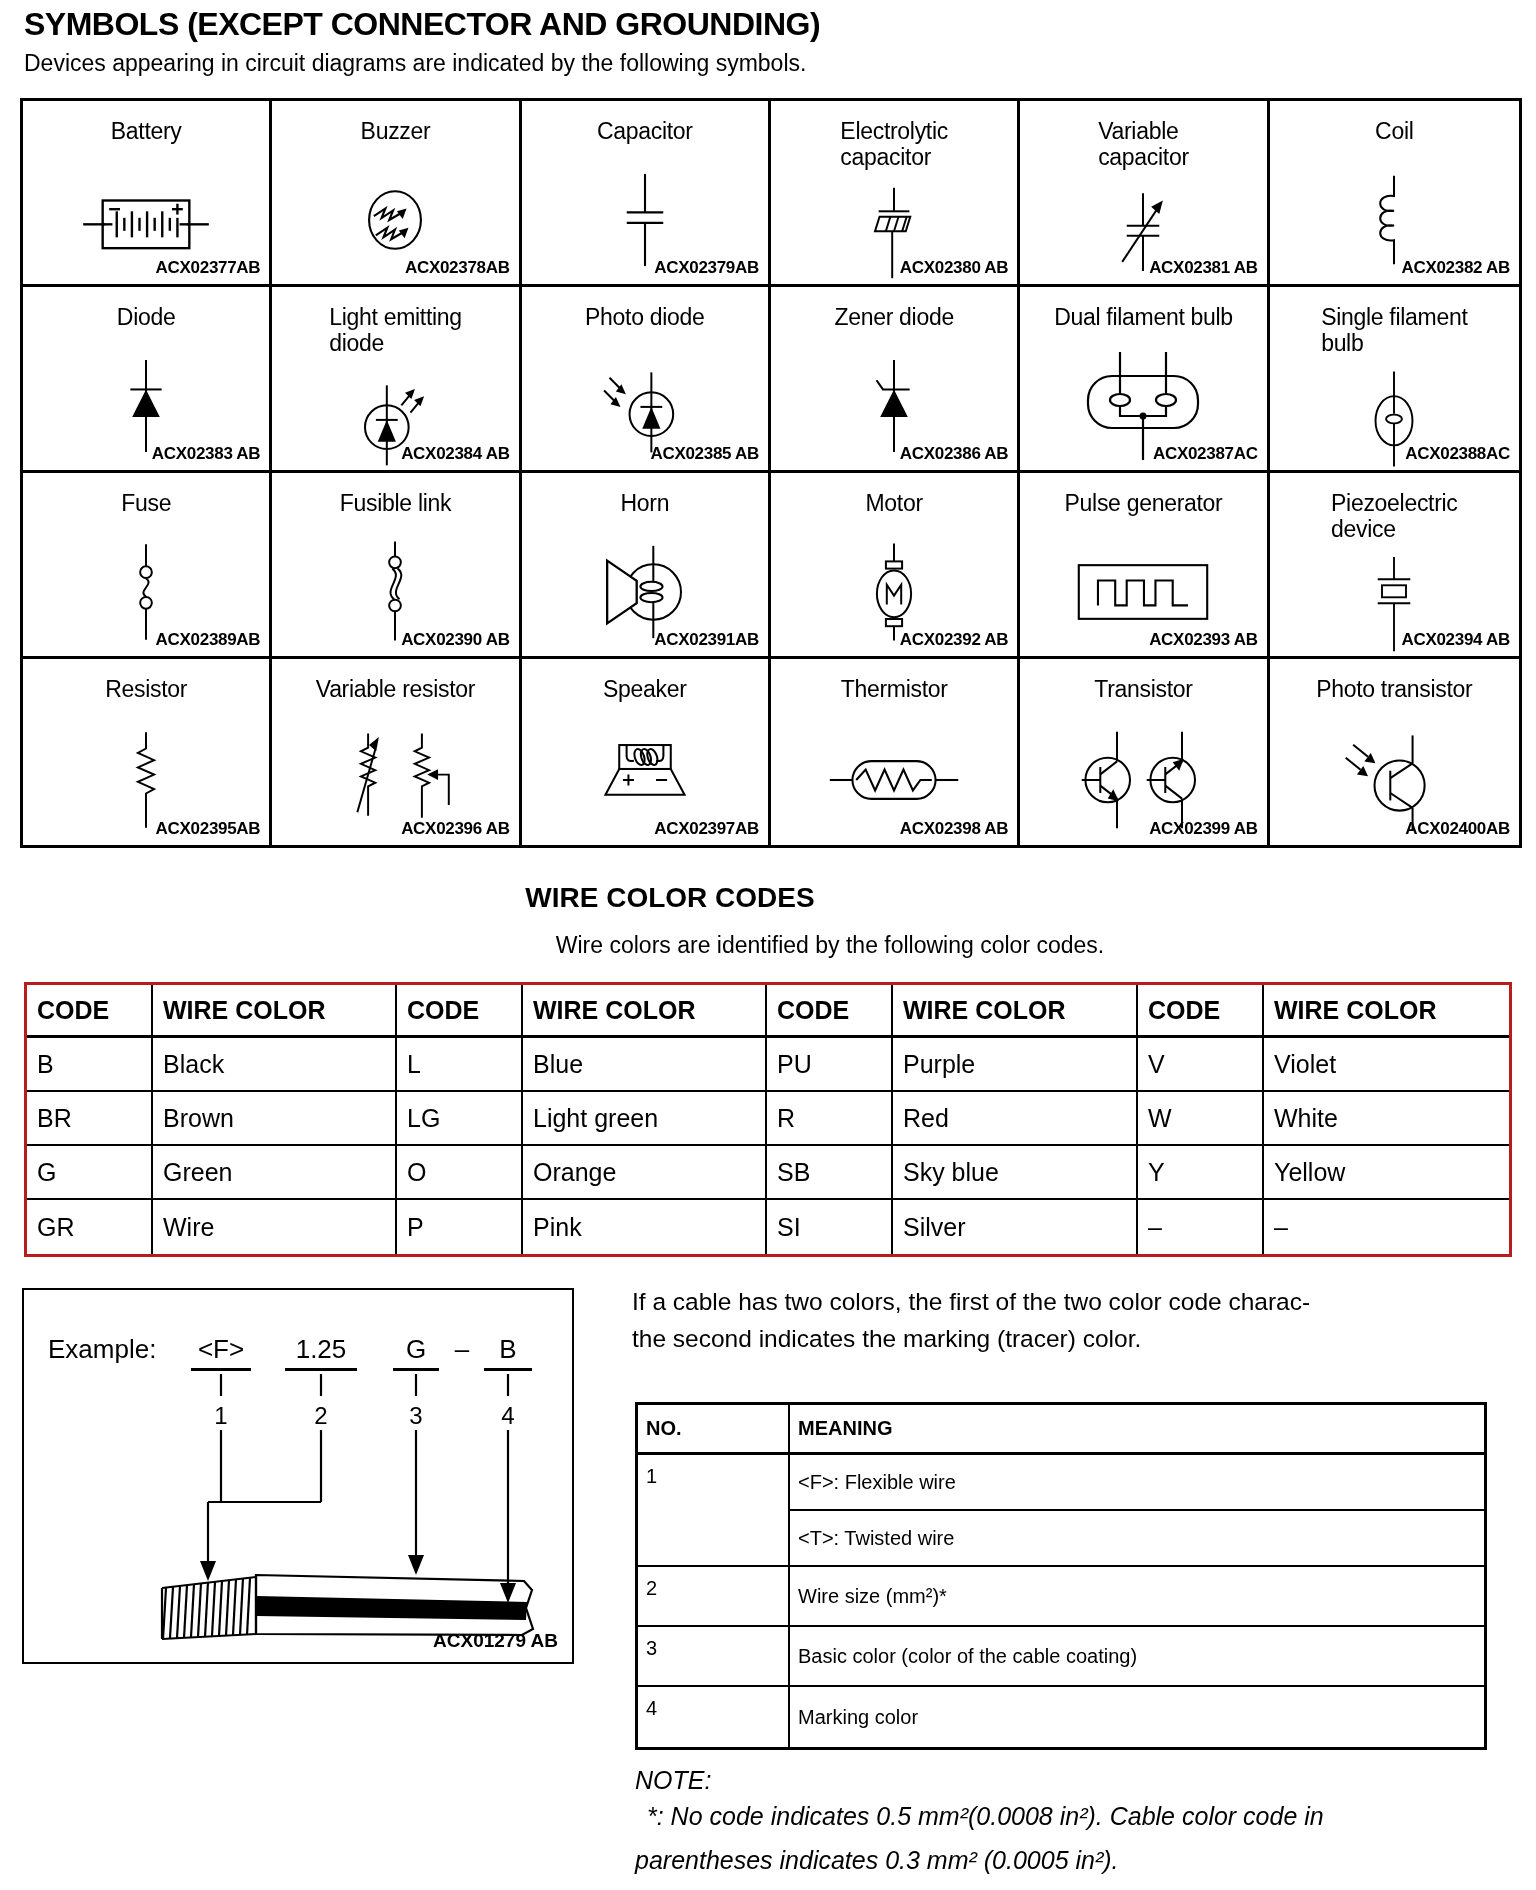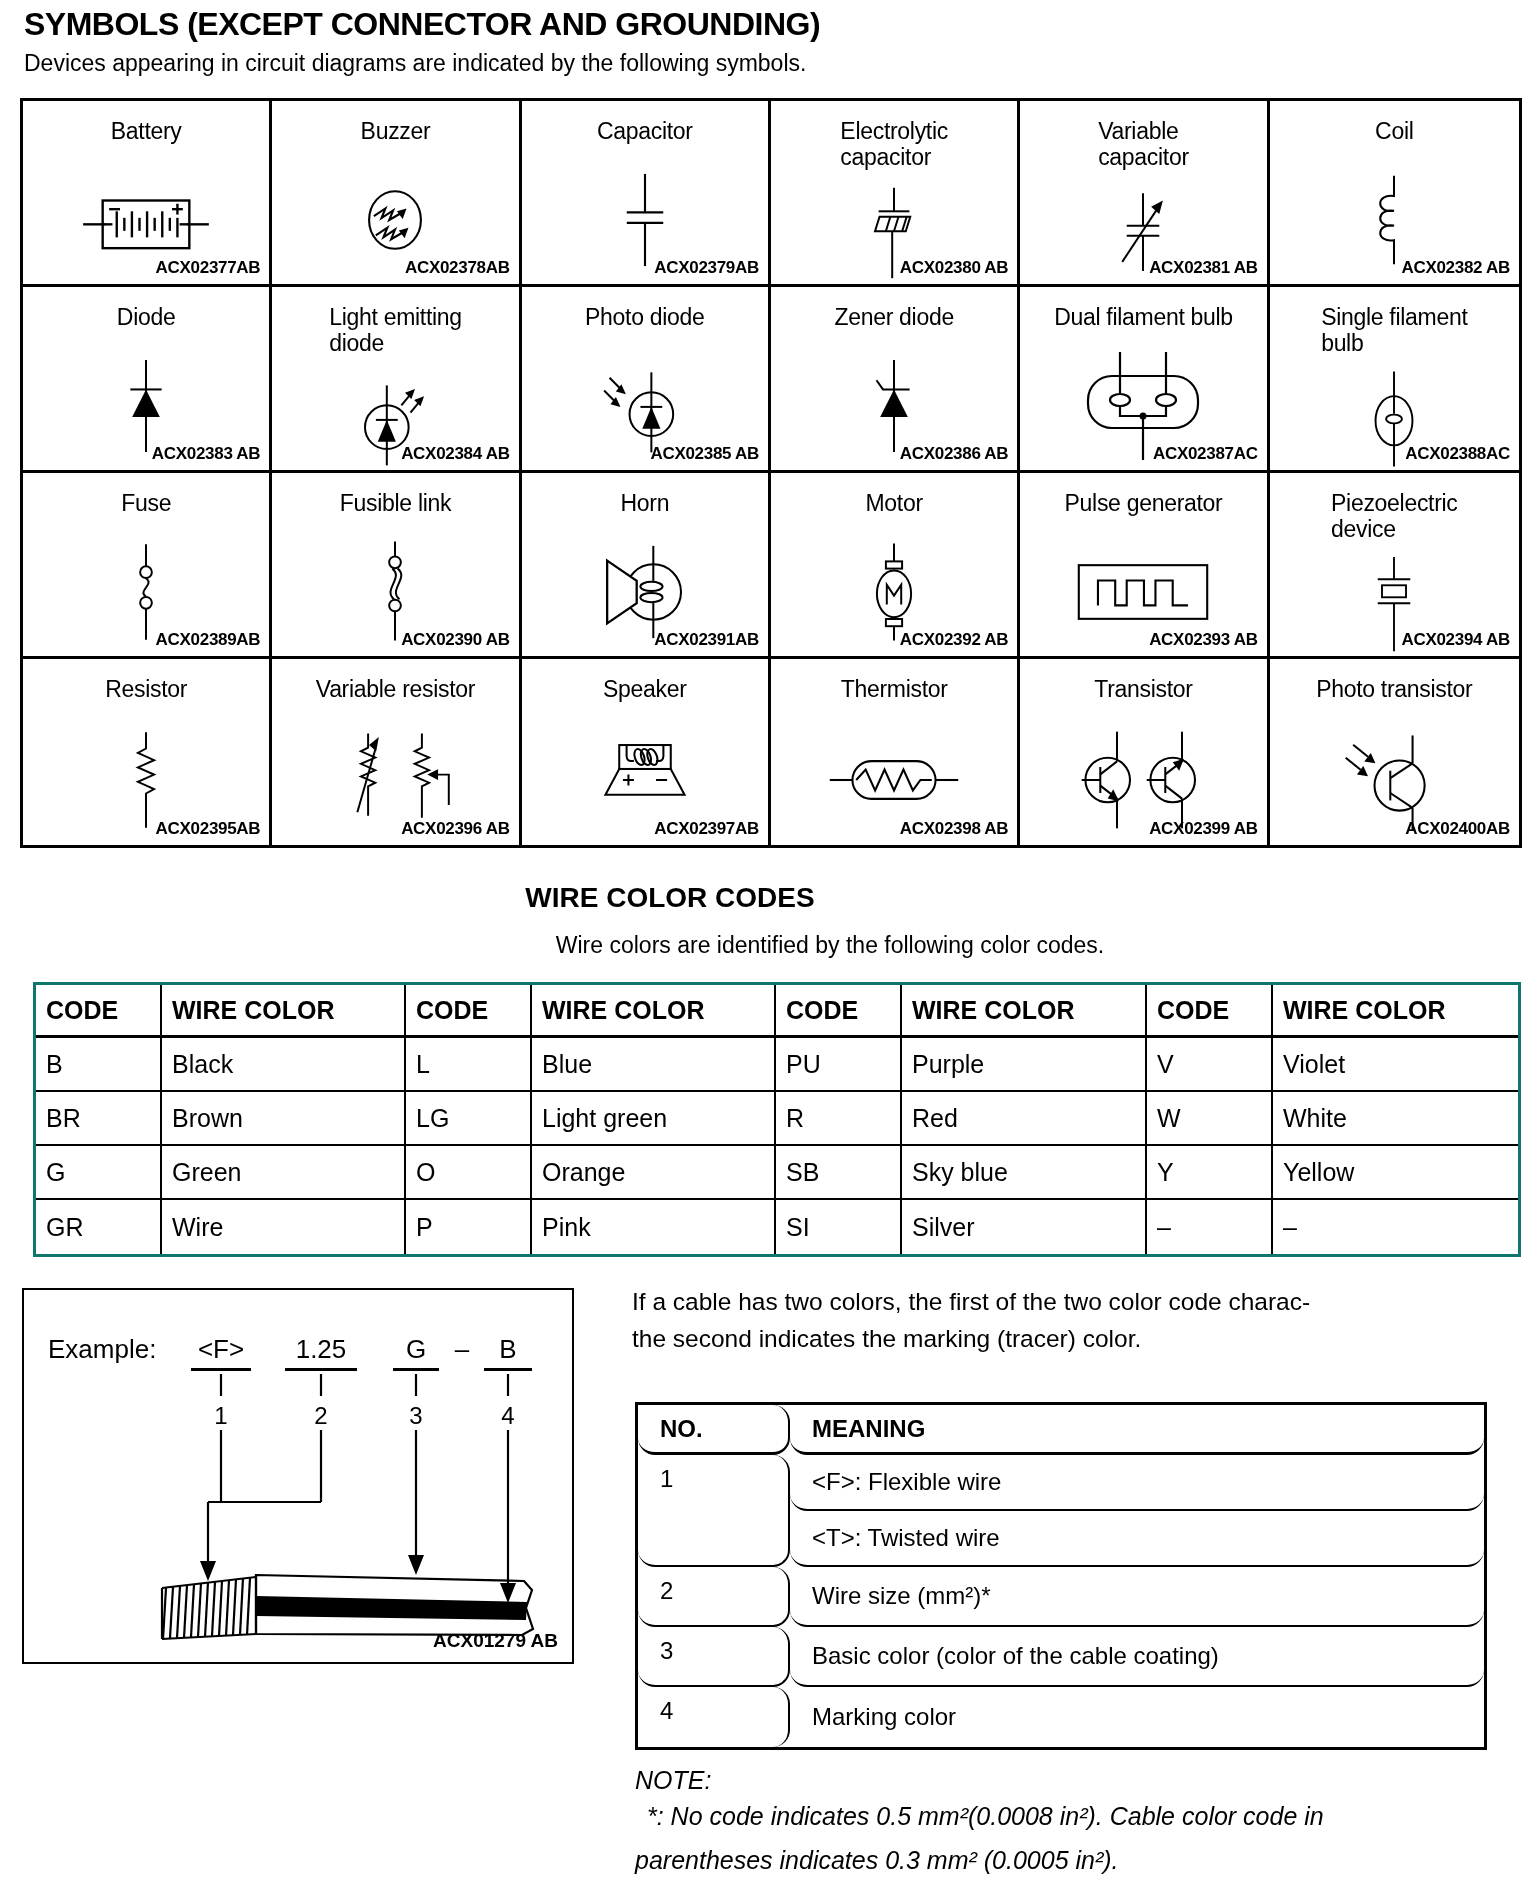--- a/index.html
+++ b/index.html
@@ -20,21 +20,21 @@
   .sg-art{flex:1;min-height:0;display:flex;align-items:center;justify-content:center;width:100%;}
   .sg-code{position:absolute;right:9px;bottom:6px;font-size:17px;font-weight:bold;letter-spacing:-0.3px;margin-top:16px;}
   svg{display:block;}
   .st{stroke:#000;stroke-width:2.2;fill:none;}
   .stf{fill:#000;stroke:none;}
 
   
   .wc-heading{position:absolute;left:0;top:882px;width:1340px;text-align:center;
               font-size:28px;font-weight:bold;}
   .wc-sub{position:absolute;left:262px;top:932px;width:1136px;text-align:center;font-size:23px;}
-  .ct{position:absolute;left:33px;top:982px;border:3px solid #0f766e;
+  .ct{position:absolute;left:24px;top:982px;border:3px solid #b91c1c;
       display:grid;grid-template-columns:126px 244px 126px 244px 126px 245px 126px 245px;
       grid-template-rows:53px 54px 54px 54px 54px;text-align:center;}
   .ct > div{border-right:2px solid #000;border-bottom:2px solid #000;
             display:flex;align-items:center;padding-left:10px;font-size:25px;}
   .ct > div:nth-child(8n){border-right:none;}
   .ct > div:nth-child(-n+8){font-weight:bold;border-bottom:3px solid #000;}
   .ct > div:nth-child(n+33){border-bottom:none;}
 
   
   .ex{position:absolute;left:22px;top:1288px;width:548px;height:372px;border:2px solid #000;}
@@ -44,21 +44,21 @@
   .ex-dash{position:absolute;top:44px;font-size:26px;text-align:center;}
   .ex-num{position:absolute;top:112px;width:30px;text-align:center;font-size:24px;}
   .ex-code{position:absolute;right:14px;bottom:10px;font-size:19px;font-weight:bold;}
   .ex-svg{position:absolute;left:0;top:0;}
 
   
   .par{position:absolute;left:632px;top:1283px;width:890px;font-size:24.5px;line-height:37px;}
   .mt{position:absolute;left:635px;top:1402px;border:3px solid #000;
       display:grid;grid-template-columns:152px 694px;
       grid-template-rows:50px 56px 56px 60px 60px 60px;}
-  .mt > div{border-bottom:2px solid #000;font-size:24px;display:flex;align-items:center;padding-left:22px;border-radius:17px;}
+  .mt > div{border-bottom:2px solid #000;font-size:20px;display:flex;align-items:center;padding-left:8px;}
   .mt .no{border-right:2px solid #000;align-items:flex-start;padding-top:10px;}
   .mt .hdr{font-weight:bold;border-bottom:3px solid #000;}
   .mt .last{border-bottom:none;}
   .note-label{position:absolute;left:635px;top:1766px;font-size:25px;font-style:italic;}
   .note-line1{position:absolute;left:635px;top:1802px;font-size:25px;font-style:italic;margin-left:12px;}
   .note-line2{position:absolute;left:635px;top:1846px;font-size:25px;font-style:italic;}
 </style>
 </head>
 <body>
 

